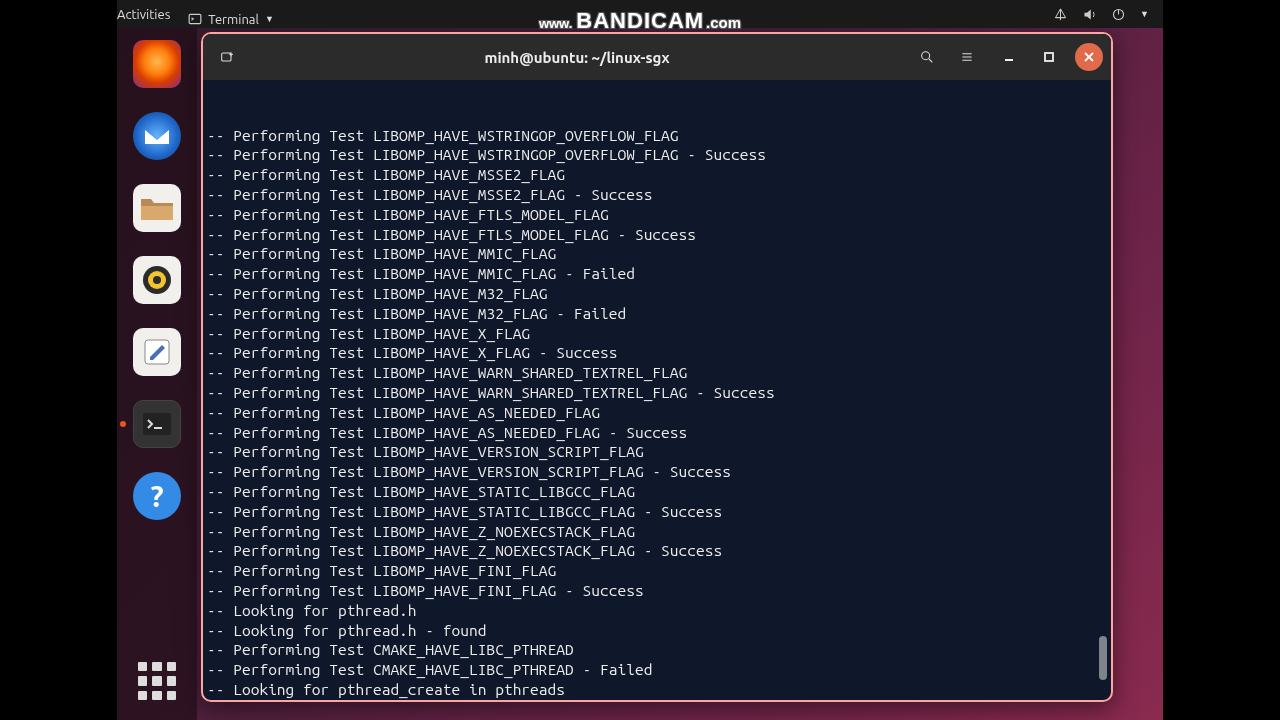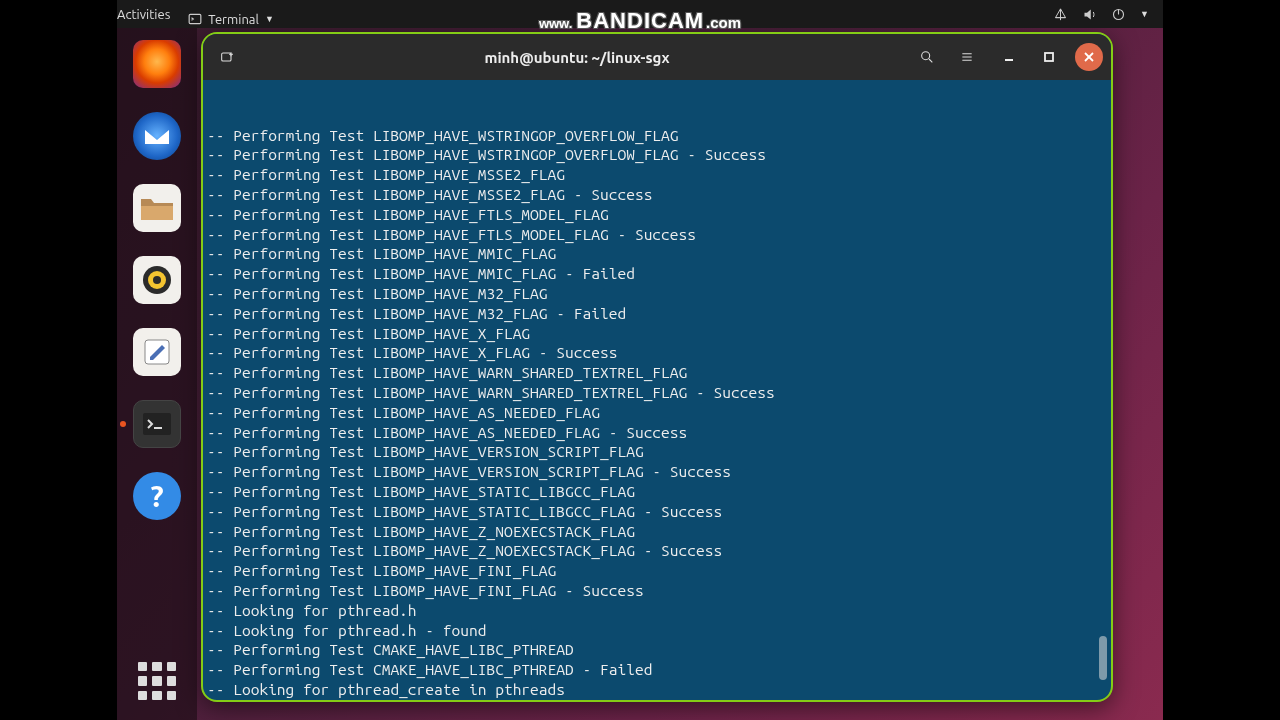--- a/index.html
+++ b/index.html
@@ -112,23 +112,23 @@
   .pencil-svg { width: 30px; height: 30px; }
   .term-svg { width: 28px; height: 22px; }
   .tb-svg { width: 36px; height: 36px; }
   
   .termwin {
     position: absolute;
     left: 201px;
     top: 32px;
     width: 912px;
     height: 670px;
-    border: 2px solid #84cc16;
-    border-radius: 16px;
-    background: #0c4a6e;
+    border: 2px solid #fca5a5;
+    border-radius: 10px;
+    background: #0f172a;
     overflow: hidden;
     display: flex;
     flex-direction: column;
     box-shadow: 0 6px 24px rgba(0,0,0,0.5);
   }
   .titlebar {
     height: 46px;
     background: #2b2b2b;
     display: flex;
     align-items: center;

